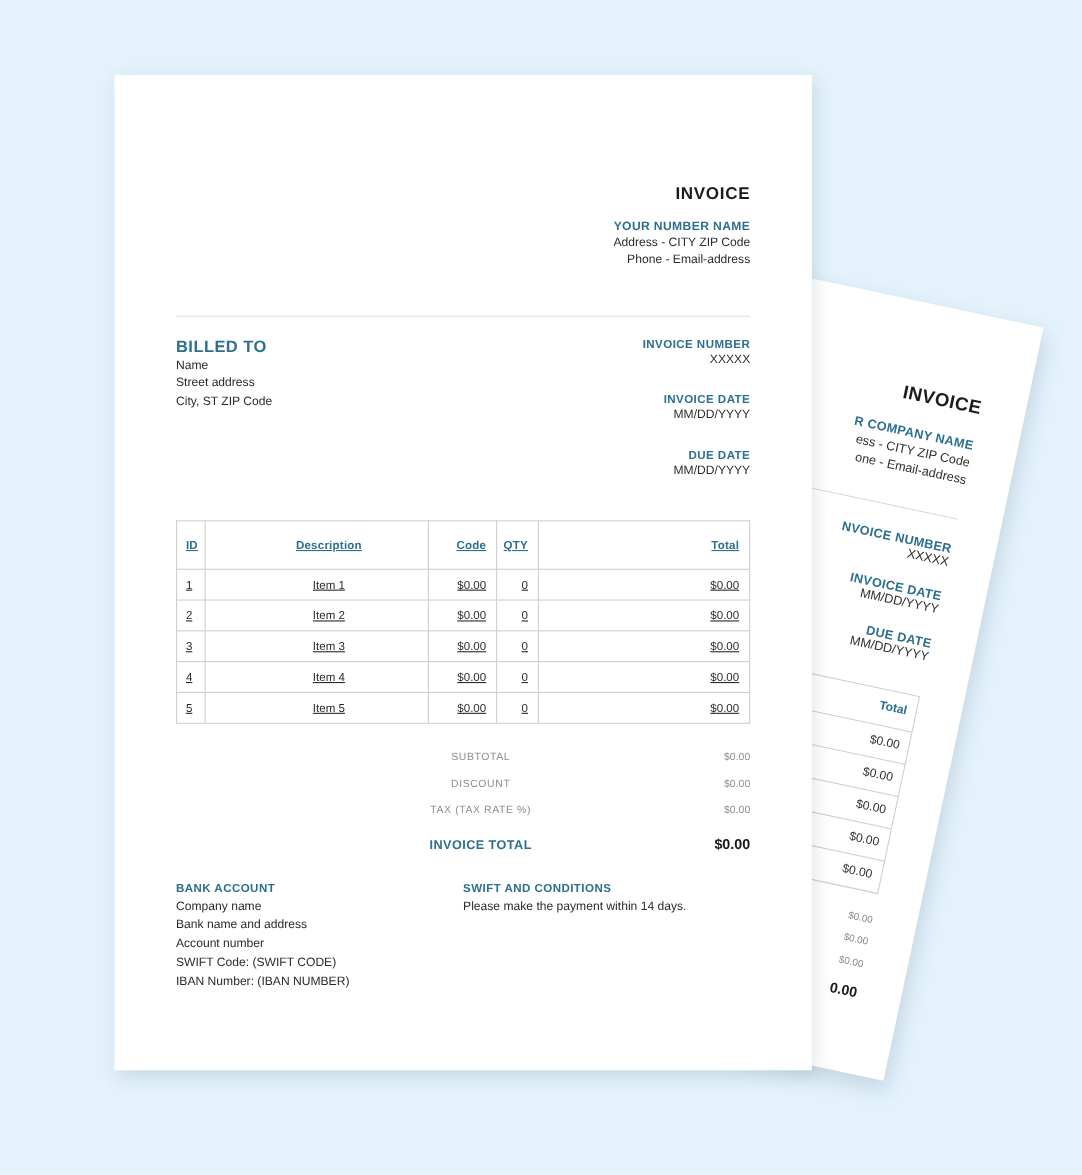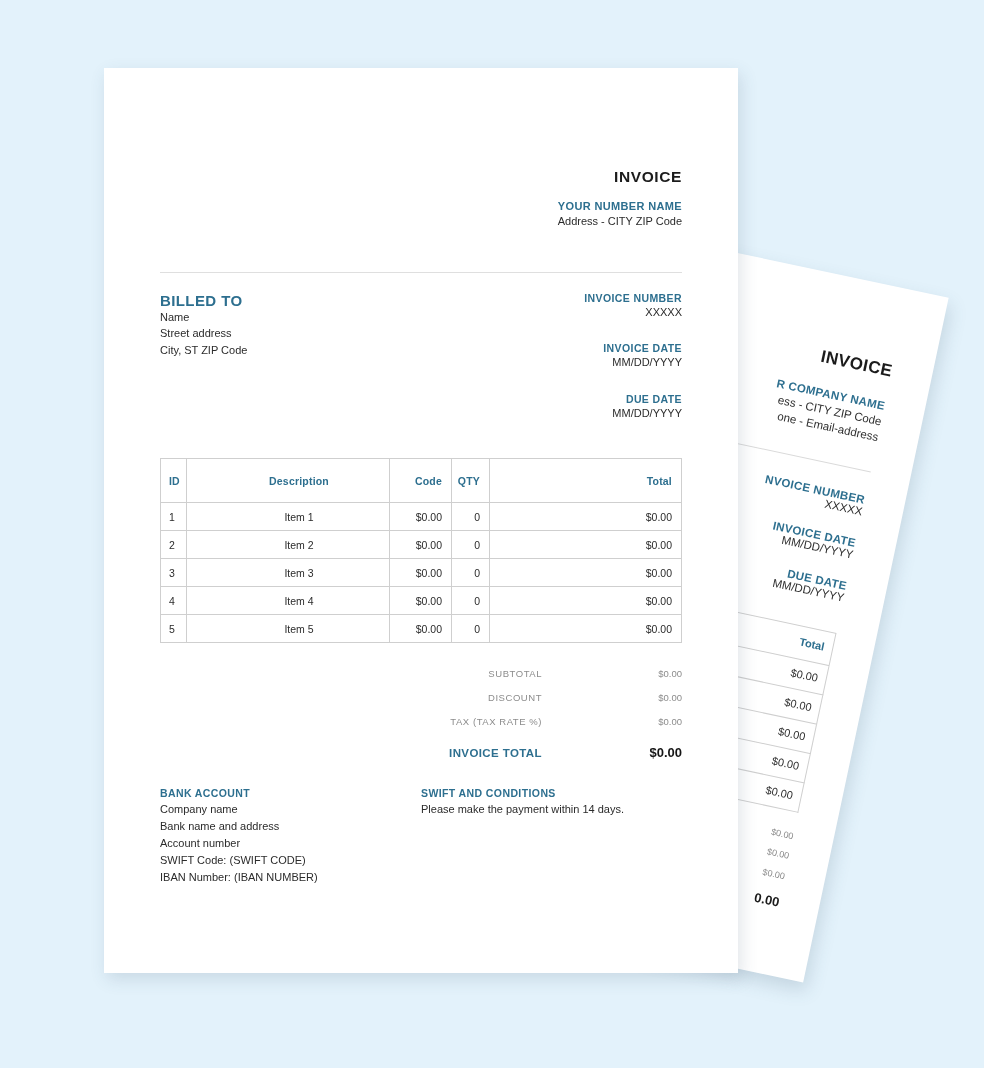--- a/index.html
+++ b/index.html
@@ -179,20 +179,21 @@
   table.items {
     width: 100%;
     border-collapse: collapse;
     margin-top: 37px;
   }
   table.items th, table.items td {
     border: 1px solid #cfcfcf;
     font-weight: normal;
     font-size: 10.5px;
     color: #2b2b2b;
+    text-decoration: underline;
   }
   table.items thead th {
     height: 44px;
     color: #2d6f8f;
     font-weight: bold;
     letter-spacing: 0.2px;
     vertical-align: middle;
   }
   table.items tbody td { height: 28px; vertical-align: middle; }
   .c-id { width: 26px; text-align: left; padding-left: 8px; }
@@ -203,21 +204,21 @@
 
   .sums { margin-top: 25px; }
   .sumrow {
     display: flex;
     justify-content: flex-end;
     align-items: baseline;
     margin-bottom: 13px;
   }
   .sumrow .s-lab {
     width: 210px;
-    text-align: right;
+    text-align: center;
     font-size: 9.5px;
     letter-spacing: 0.55px;
     color: #8c8c8c;
   }
   .sumrow .s-val {
     width: 140px;
     text-align: right;
     font-size: 9.5px;
     color: #8c8c8c;
   }
@@ -321,20 +322,21 @@
   <div class="b-total">0.00</div>
 </div>
 
 <div class="page-front">
 
   <div class="inv-title">INVOICE</div>
 
   <div class="company">
     <div class="cname">YOUR NUMBER NAME</div>
     <div class="cline">Address - CITY ZIP Code</div>
+    <div class="cline">Phone - Email-address</div>
   </div>
 
   <div class="hr"></div>
 
   <div class="mid">
     <div class="billed">
       <div class="lab">BILLED TO</div>
       <div class="line">Name</div>
       <div class="line">Street address</div>
       <div class="line">City, ST ZIP Code</div>

